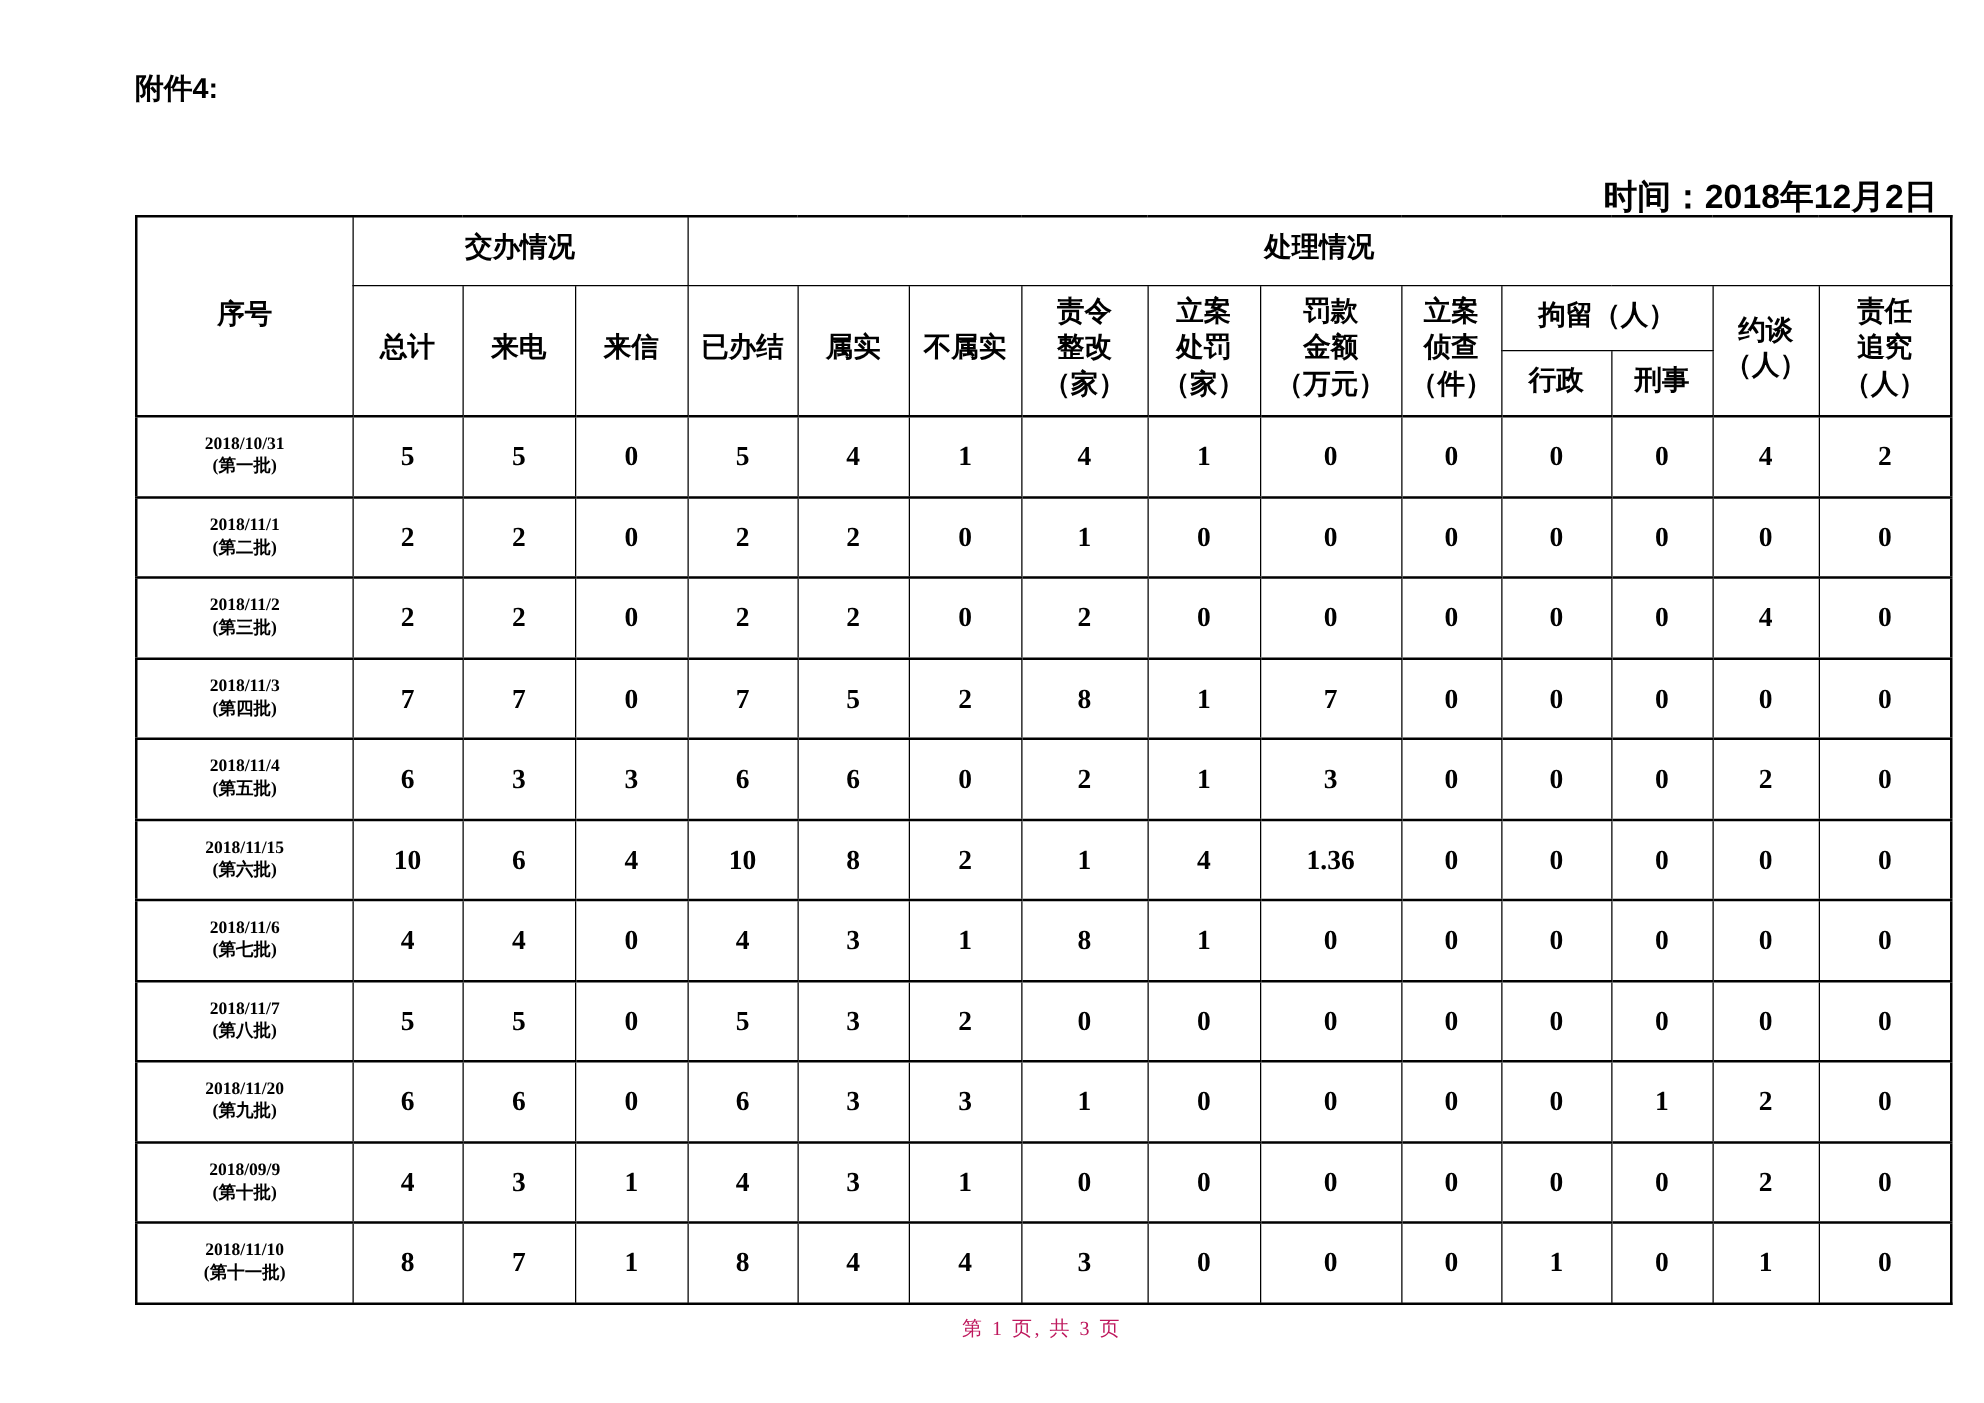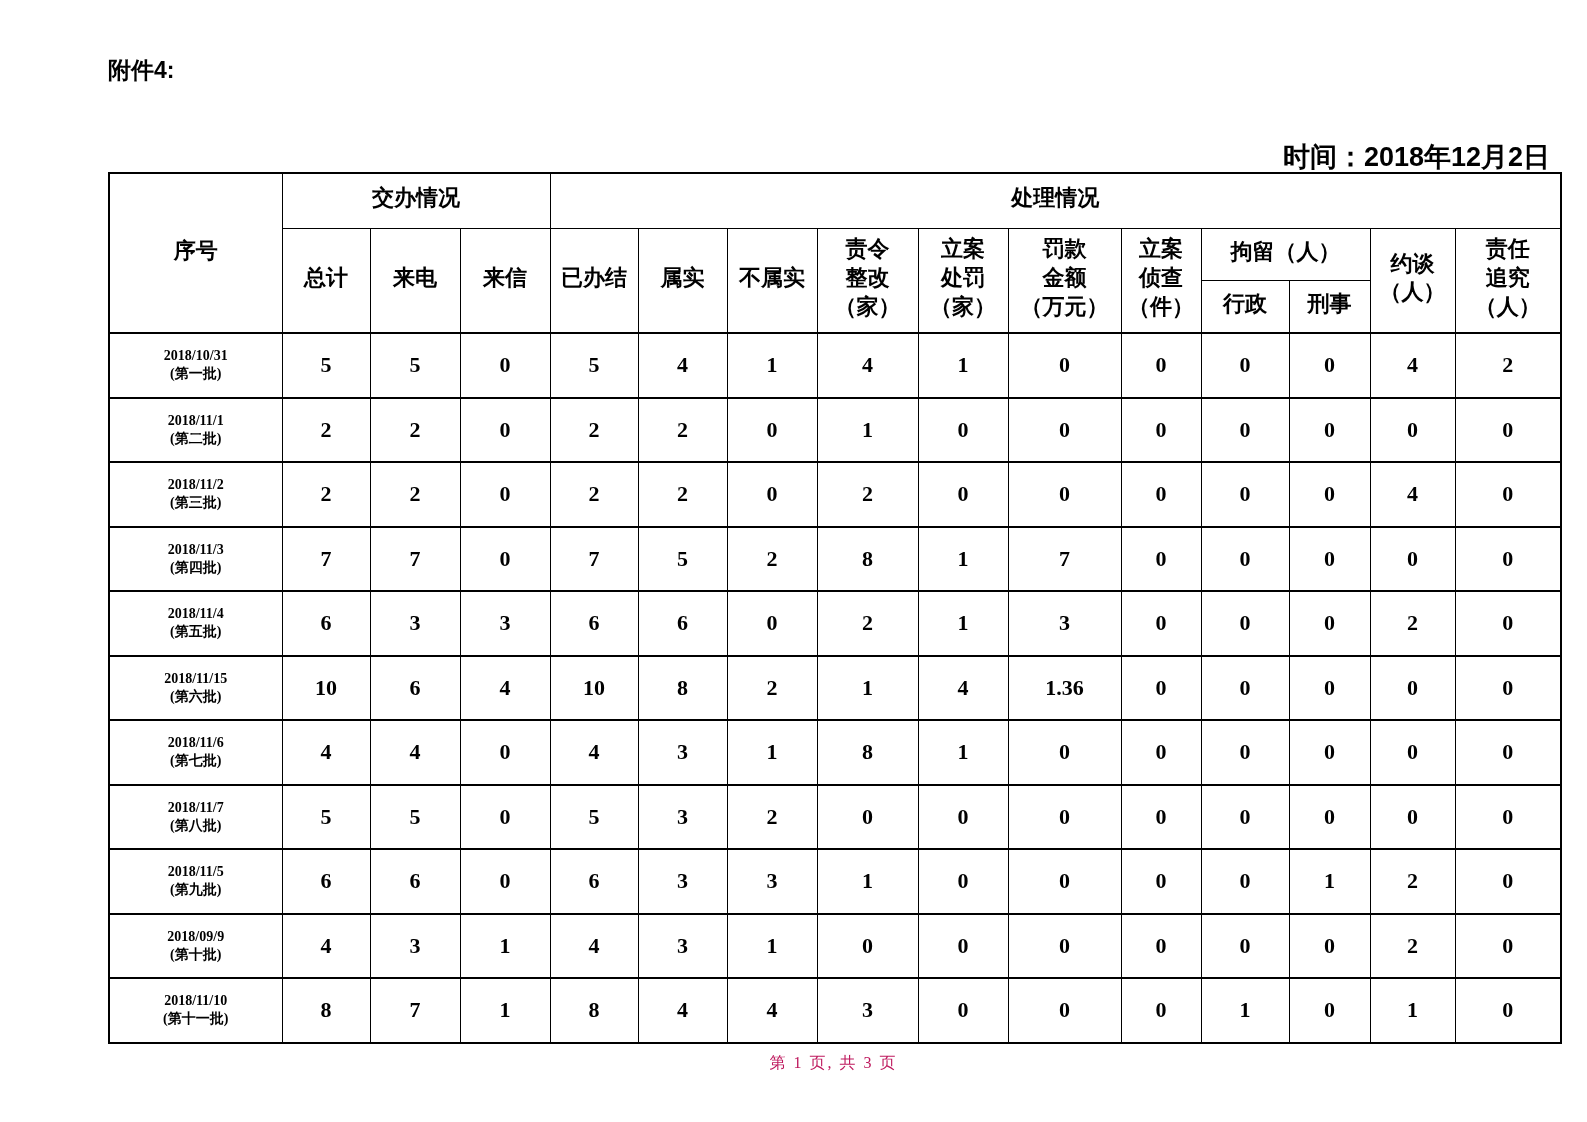--- a/index.html
+++ b/index.html
@@ -285,21 +285,21 @@
           <td>0</td>
           <td>0</td>
           <td>0</td>
           <td>0</td>
           <td>0</td>
           <td>0</td>
           <td>0</td>
           <td>0</td>
         </tr>
         <tr>
-          <td class="serial-cell">2018/11/5
+          <td class="serial-cell">2018/11/20
 (第九批)</td>
           <td>6</td>
           <td>6</td>
           <td>0</td>
           <td>6</td>
           <td>3</td>
           <td>3</td>
           <td>1</td>
           <td>0</td>
           <td>0</td>

